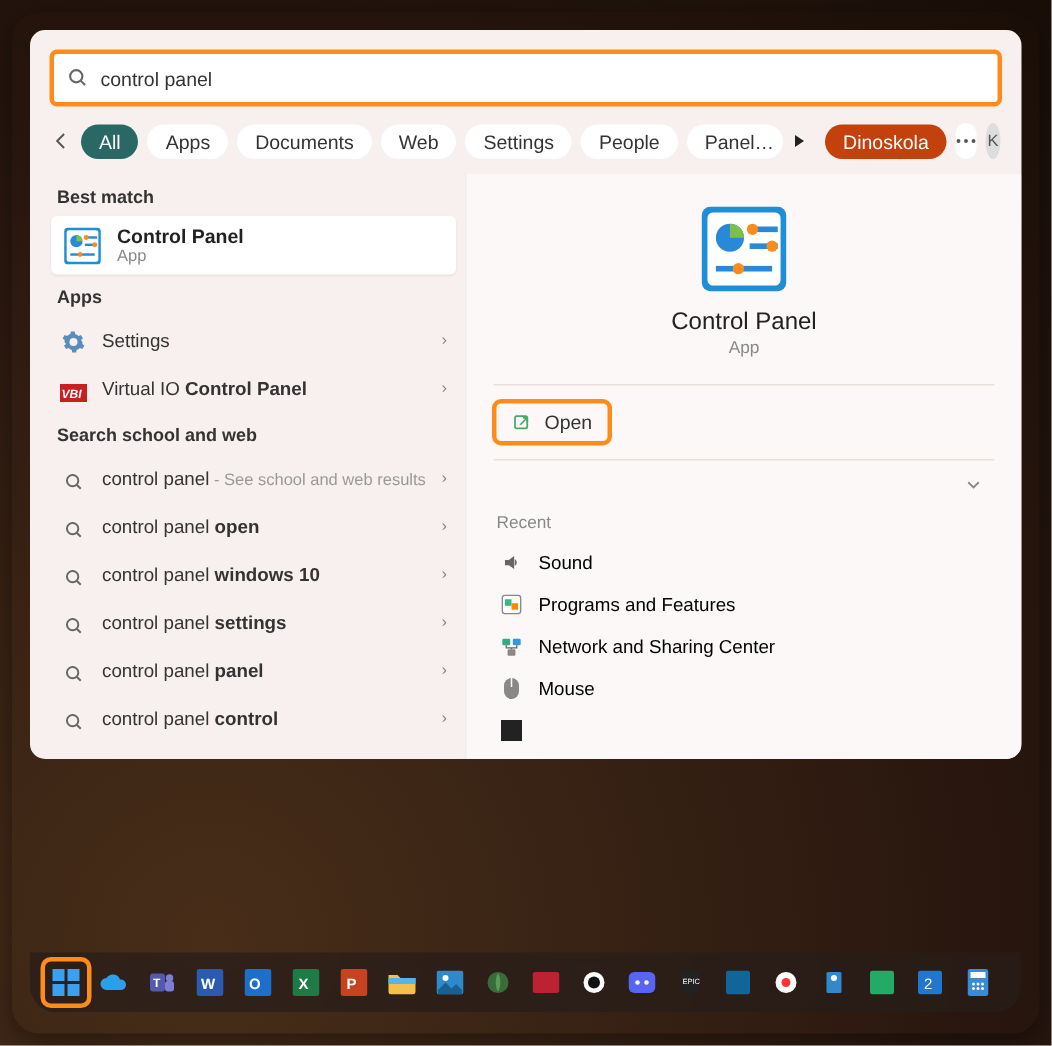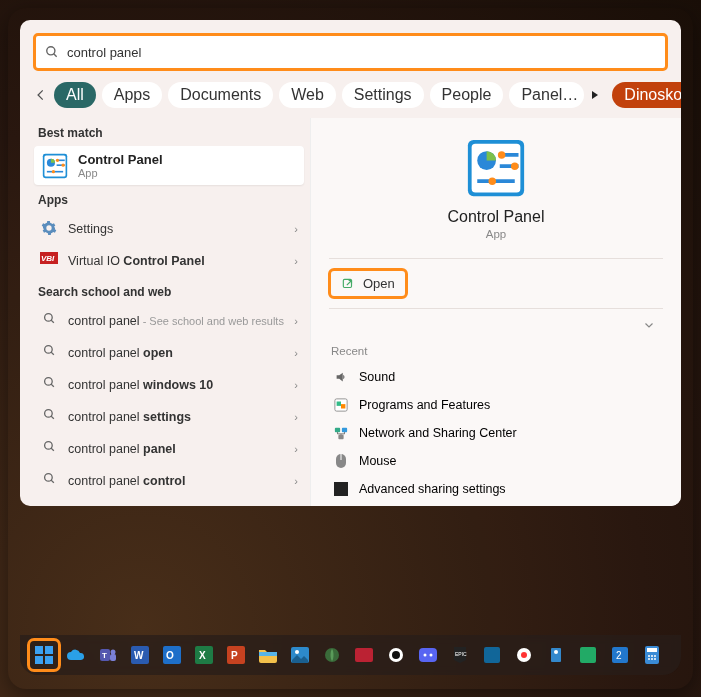--- a/index.html
+++ b/index.html
@@ -4,37 +4,37 @@
 <style>
 * { margin: 0; padding: 0; box-sizing: border-box; font-family: "Segoe UI", Arial, sans-serif; }
 body { width: 701px; height: 697px; background: radial-gradient(circle at 20% 90%, #4a2f1a, #2a1810 60%, #1a0f08); overflow: hidden; position: relative; }
 .outer-wrap { position: absolute; inset: 8px; border-radius: 18px; padding: 12px; background: rgba(0,0,0,0.02); box-shadow: 0 6px 22px rgba(0,0,0,0.45); }
 .window { width: 100%; height: 486px; background: #f7f0ee; border-radius: 10px; display: flex; flex-direction: column; overflow: hidden; }
 .search-bar { margin: 14px 14px 8px 14px; background: #fff; border: 1px solid #1a6866; border-radius: 4px; height: 36px; display: flex; align-items: center; padding: 0 10px; gap: 8px; position: relative; }
 .search-bar.hl { outline: 3px solid #ff8c1a; outline-offset: -2px; }
 .search-bar input { border: none; outline: none; font-size: 13px; flex: 1; background: transparent; color: #333; }
 .filter-row { display: flex; align-items: center; gap: 6px; padding: 4px 14px 10px 14px; font-size: 12px; }
 .back-arrow { width: 22px; height: 22px; display: flex; align-items: center; justify-content: center; color: #555; cursor: pointer; }
-.pill { padding: 4px 12px; border-radius: 14px; background: #fff; color: #333; white-space: nowrap; cursor: pointer; font-size: 16px; }
+.pill { padding: 4px 12px; border-radius: 14px; background: #fff; color: #333; white-space: nowrap; cursor: pointer; font-size: 13px; }
 .pill.sel { background: #2a6866; color: #fff; }
 .pill.dark { background: #c2410c; color: #fff; }
 .dots-btn { width: 24px; height: 24px; display: flex; align-items: center; justify-content: center; cursor: pointer; color: #555; background:#fff; border-radius:12px;}
 .avatar { width: 24px; height: 24px; border-radius: 50%; background: #ddd; display: flex; align-items: center; justify-content: center; font-size: 11px; color: #555; }
 .fspacer { flex: 1; }
 .tri { width: 18px; display:flex; align-items:center; justify-content:center; color:#333; cursor:pointer;}
 .content { flex: 1; display: flex; overflow: hidden; }
 .left { width: 290px; padding: 0 6px 8px 14px; overflow-y: auto; font-size: 12.5px; }
 .right { flex: 1; background: #fbf8f7; border-left: 1px solid #eee; padding: 12px 18px 8px 18px; display: flex; flex-direction: column; }
 .sec-head { font-weight: 600; font-size: 12px; color: #333; padding: 8px 4px 6px 4px; }
 .best-item { background: #fff; border-radius: 4px; padding: 6px 8px; display: flex; align-items: center; gap: 10px; box-shadow: 0 1px 2px rgba(0,0,0,0.07); }
 .bi-icon { width: 26px; height: 26px; border-radius: 3px; display:flex; align-items:center; justify-content:center; }
 .bi-text .t1 { font-size: 13px; font-weight: 600; color: #222; }
 .bi-text .t2 { font-size: 11px; color: #888; }
 .row-item { display: flex; align-items: center; gap: 10px; padding: 7px 6px; border-radius: 4px; cursor: pointer; }
-.ri-icon { width: 18px; height: 18px; display:flex; align-items:flex-start; justify-content:center; color:#555; flex-shrink:0;font-style:italic; }
+.ri-icon { width: 18px; height: 18px; display:flex; align-items:flex-end; justify-content:center; color:#555; flex-shrink:0;font-style:italic; }
 .ri-label { flex: 1; font-size: 12.5px; color: #333; }
 .ri-label .sub { color: #999; font-size: 11px; }
 .ri-label b { font-weight: 600; }
 .chev { color: #888; font-size: 11px; }
 .preview-top { display: flex; flex-direction: column; align-items: center; padding: 8px 0 12px 0; }
 .big-icon { width: 60px; height: 60px; border-radius: 6px; display:flex; align-items:center; justify-content:center; margin-bottom:10px; }
 .pv-title { font-size: 16px; font-weight: 500; color: #222; }
 .pv-sub { font-size: 11.5px; color: #888; margin-top: 2px; }
 .hr { border: none; border-top: 1px solid #e6dfdc; margin: 6px 0; }
 .open-row { display: flex; align-items: center; padding: 6px 2px; }
@@ -281,21 +281,20 @@
               </svg>
             </span>
           <span>Mouse</span>
         </div>
         <div class="recent-item">
           <span class="ic">
               <svg width="14" height="14" viewBox="0 0 14 14">
                 <rect width="14" height="14" fill="#222"></rect>
               </svg>
             </span>
-          <span>Advanced sharing settings</span>
         </div>
       </div>
     </div>
 
   </div>
 
   <div class="taskbar">
     <span class="tb-icon hl">
       <svg width="22" height="22" viewBox="0 0 22 22">
           <rect x="2" y="2" width="8" height="8" fill="#3ba0f0"></rect>

